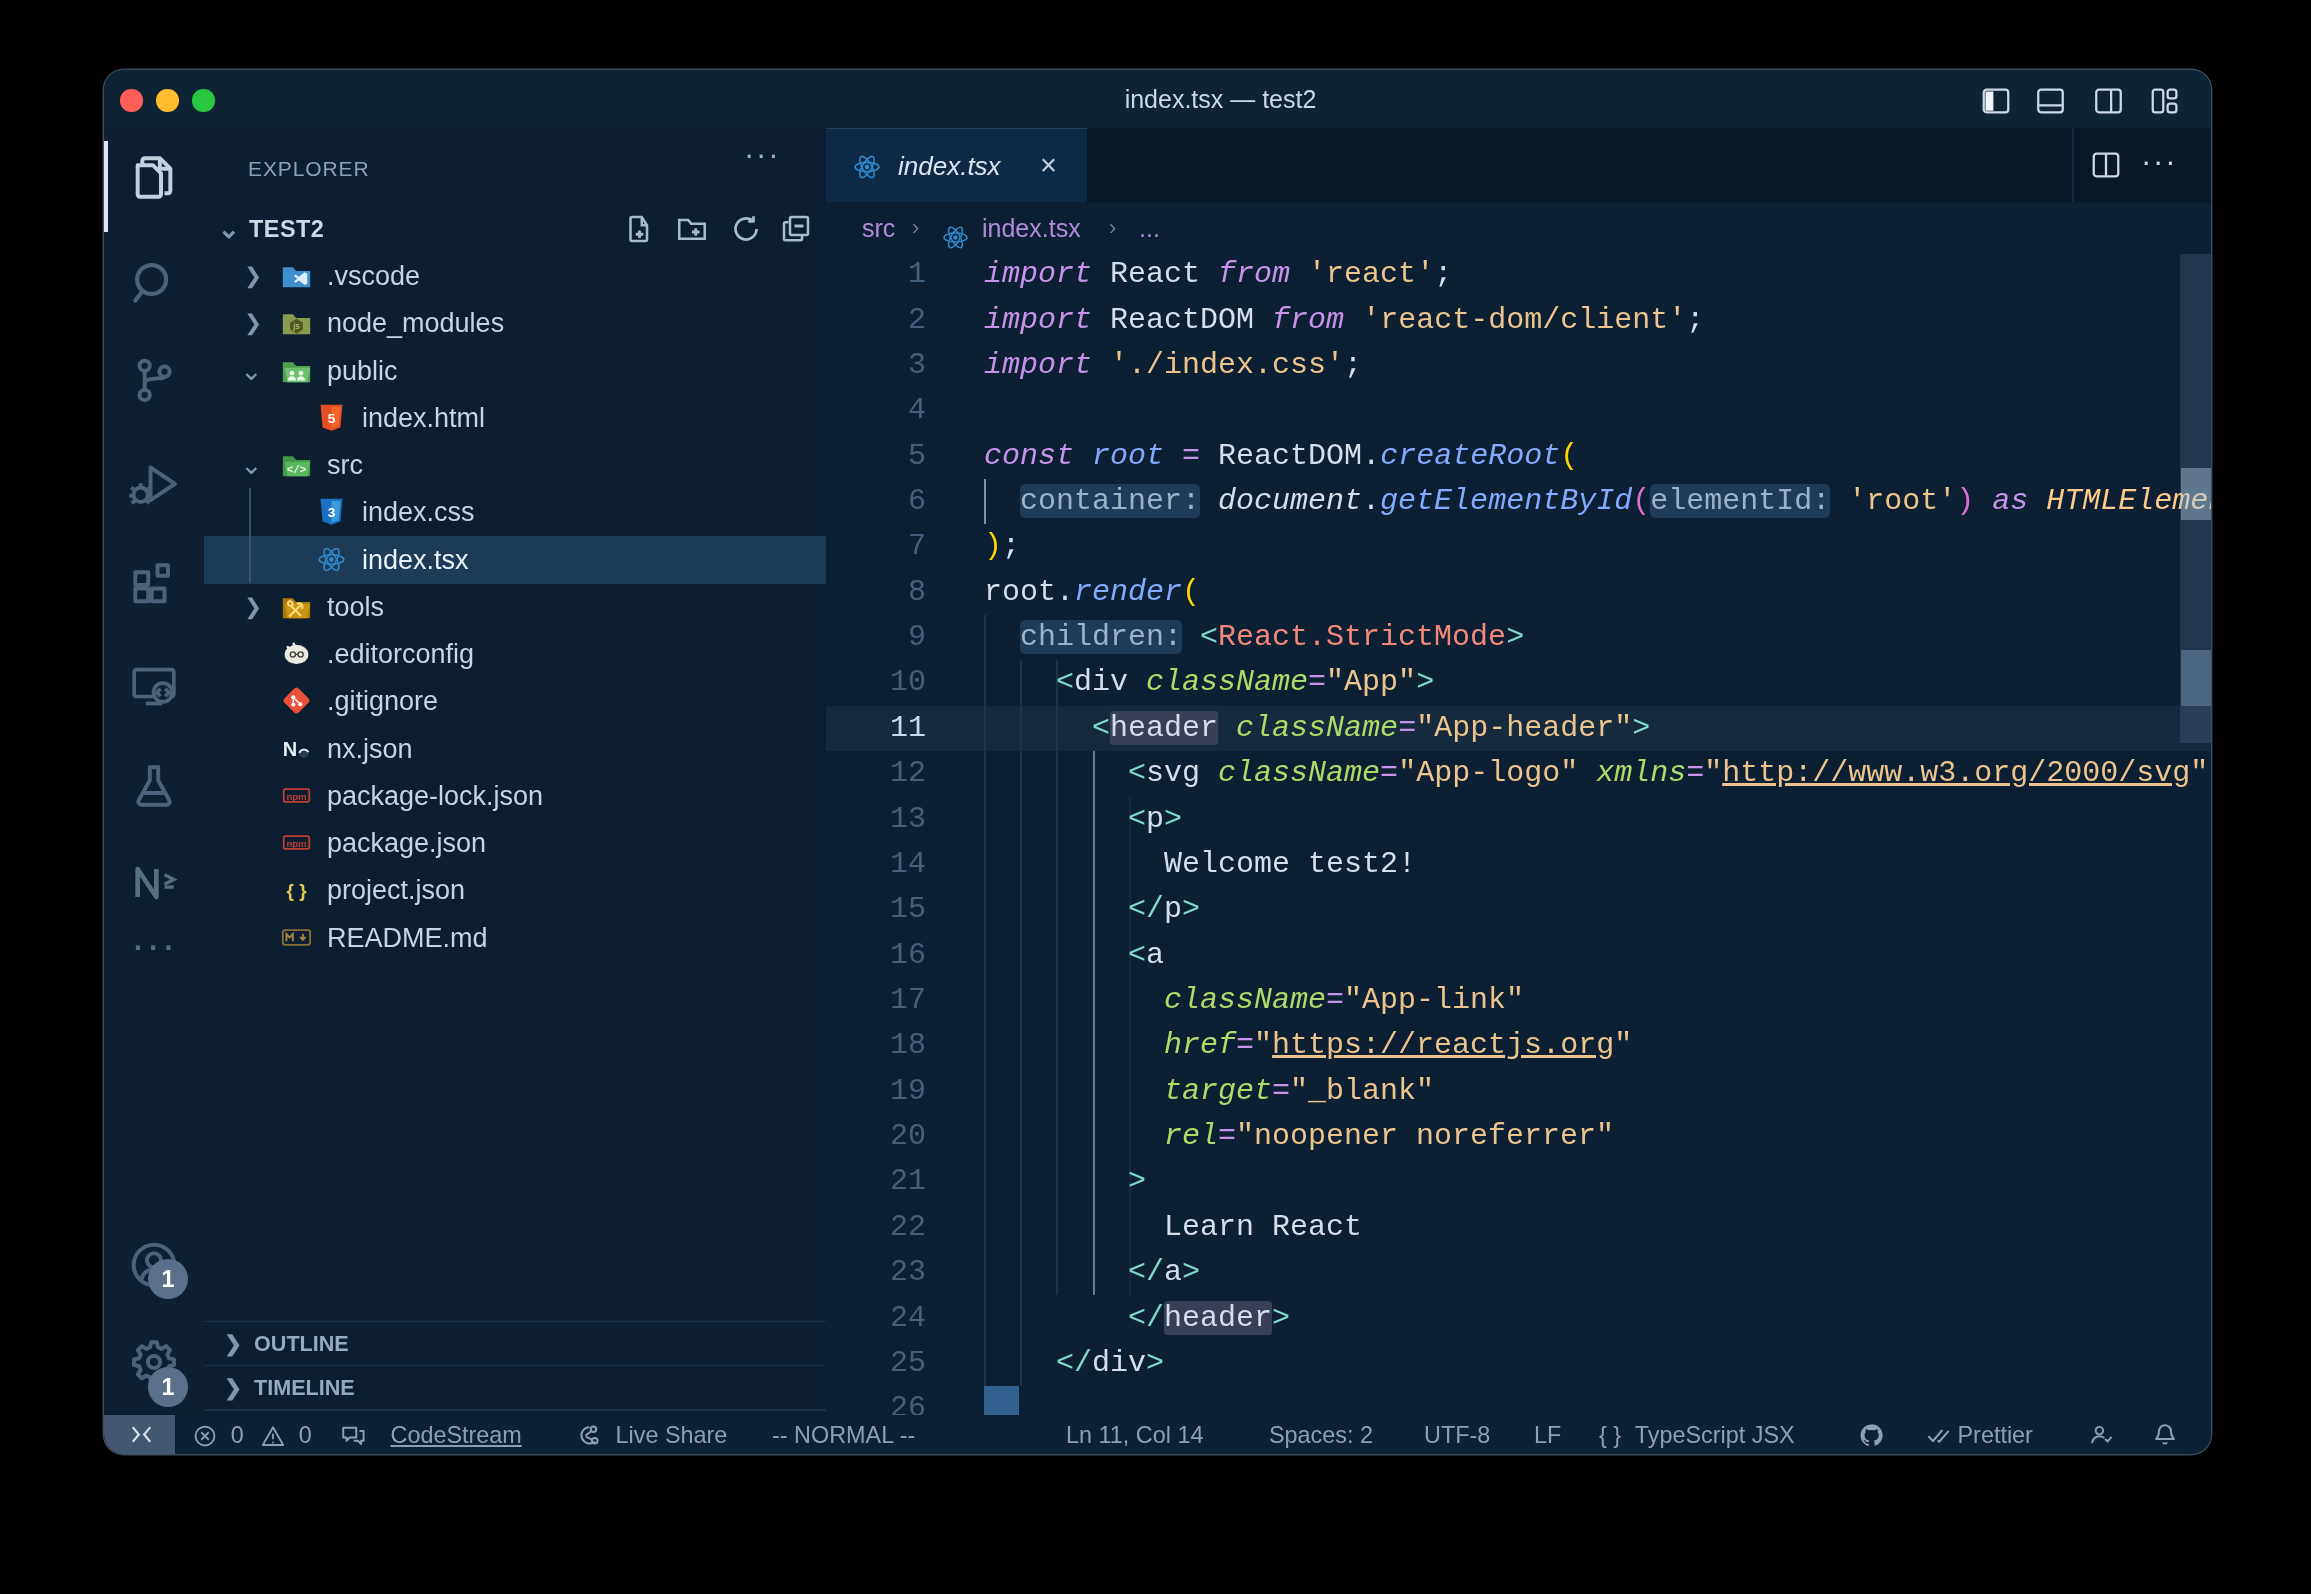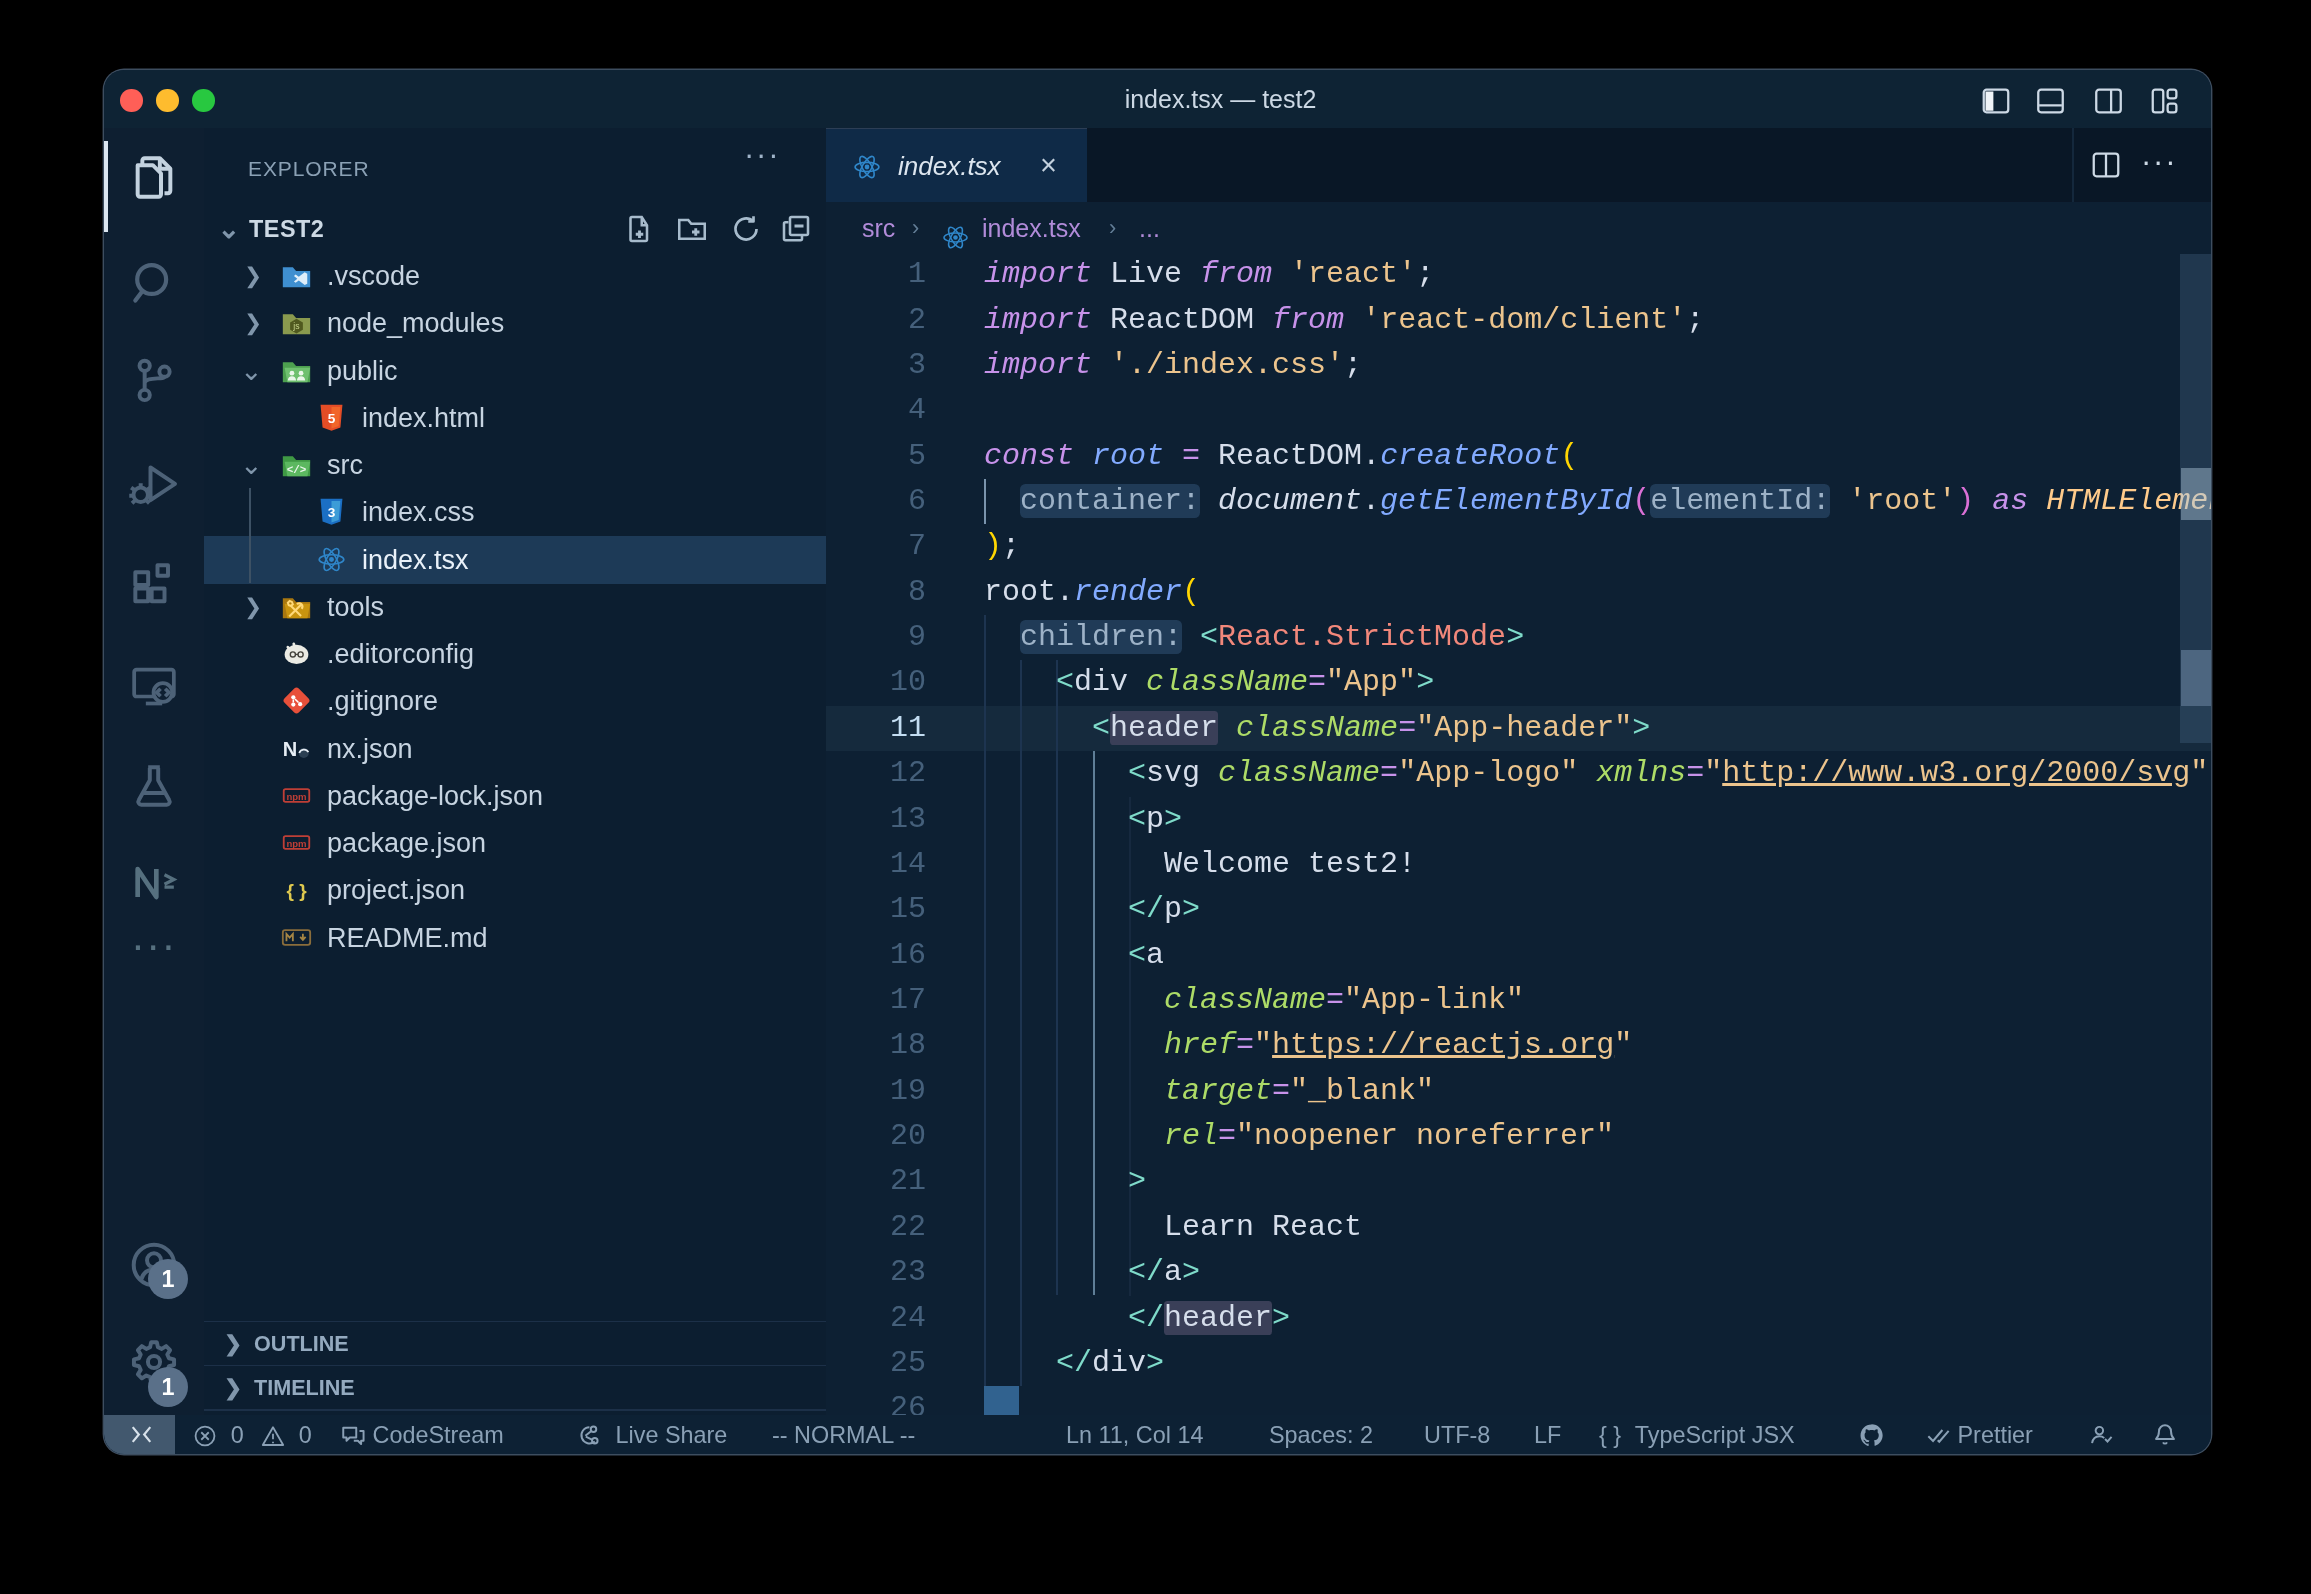--- a/index.html
+++ b/index.html
@@ -389,21 +389,21 @@
     <div id="code">
       <div style="position:absolute;left:0;top:452px;width:1385px;height:45px;background:rgba(114,139,170,0.09);"></div>
       <div class="guide" style="left:158px;top:361px;height:800px;background:#1d3450;"></div>
       <div class="guide" style="left:194px;top:406px;height:726px;background:#1d3450;"></div>
       <div class="guide" style="left:230px;top:406px;height:635px;background:#1d3450;"></div>
       <div class="guide" style="left:267px;top:497px;height:544px;background:#5f7e97;"></div>
       <div class="guide" style="left:303px;top:543px;height:499px;background:#16293f;"></div>
       <div class="guide" style="left:158px;top:225px;height:45px;background:#7a94ad;"></div>
       <div style="position:absolute;left:158px;top:1132px;width:35px;height:46px;background:#31628f;"></div>
       <div class="ln" style="top:-1.8px;color:#45607b;">1</div>
-      <div class="cd" style="top:-1.8px;"><span class="k">import</span> <span class="w">Live</span> <span class="k">from</span> <span class="s">'react'</span><span class="w">;</span></div>
+      <div class="cd" style="top:-1.8px;"><span class="k">import</span> <span class="w">React</span> <span class="k">from</span> <span class="s">'react'</span><span class="w">;</span></div>
       <div class="ln" style="top:44px;color:#45607b;">2</div>
       <div class="cd" style="top:44px;"><span class="k">import</span> <span class="w">ReactDOM</span> <span class="k">from</span> <span class="s">'react-dom/client'</span><span class="w">;</span></div>
       <div class="ln" style="top:89px;color:#45607b;">3</div>
       <div class="cd" style="top:89px;"><span class="k">import</span> <span class="s">'./index.css'</span><span class="w">;</span></div>
       <div class="ln" style="top:134px;color:#45607b;">4</div>
       <div class="ln" style="top:180px;color:#45607b;">5</div>
       <div class="cd" style="top:180px;"><span class="k">const</span> <span class="fn">root</span> <span class="eq">=</span> <span class="w">ReactDOM</span><span class="w">.</span><span class="fn">createRoot</span><span class="b1">(</span></div>
       <div class="ln" style="top:225px;color:#45607b;">6</div>
       <div class="cd" style="top:225px;">  <span class="inl">container:</span> <span class="w it">document</span><span class="w">.</span><span class="fn">getElementById</span><span class="b2">(</span><span class="inl">elementId:</span> <span class="s">'root'</span><span class="b2">)</span> <span class="k">as</span> <span class="cl">HTMLElement</span></div>
       <div class="ln" style="top:270px;color:#45607b;">7</div>
@@ -468,21 +468,21 @@
           <path d="M8 2.2 L14.8 14 H1.2 z" fill="none" stroke="#8aa0b5" stroke-width="1.2" stroke-linejoin="round"></path>
           <path d="M8 6.5 v3.6 M8 11.8 v1" stroke="#8aa0b5" stroke-width="1.2"></path>
         </svg>
       <span style="margin-left:7.2px;">0</span>
     </div>
     <div class="si" style="left:236px;">
       <svg width="26" height="26" viewBox="0 0 16 16" style="vertical-align:-5.4px;">
           <path d="M2 3.5 h8 v6 H6 l-2 2 v-2 H2 z" fill="none" stroke="#8aa0b5" stroke-width="1.2" stroke-linejoin="round"></path>
           <path d="M12 5.5 h2.5 v6 h-1.5 v2 l-2-2 H8.5" fill="none" stroke="#8aa0b5" stroke-width="1.2" stroke-linejoin="round"></path>
         </svg>
-      <span style="margin-left:0;">CodeStream</span>
+      <span style="margin-left:18px;text-decoration:underline;">CodeStream</span>
     </div>
     <div class="si" style="left:470px;">
       <svg width="26" height="26" viewBox="0 0 16 16" style="vertical-align:-5.4px;">
           <path d="M9.5 3.2 a5 5 0 1 0 3.3 8.8" fill="none" stroke="#8aa0b5" stroke-width="1.2"></path>
           <circle cx="12" cy="4.5" r="1.7" fill="none" stroke="#8aa0b5" stroke-width="1.2"></circle>
           <circle cx="12.8" cy="11.5" r="1.7" fill="none" stroke="#8aa0b5" stroke-width="1.2"></circle>
           <path d="M7 8.5 l3.7-3 M7.3 9 l4 2" stroke="#8aa0b5" stroke-width="1.2"></path>
         </svg>
       <span style="margin-left:9px;">Live Share</span>
     </div>

